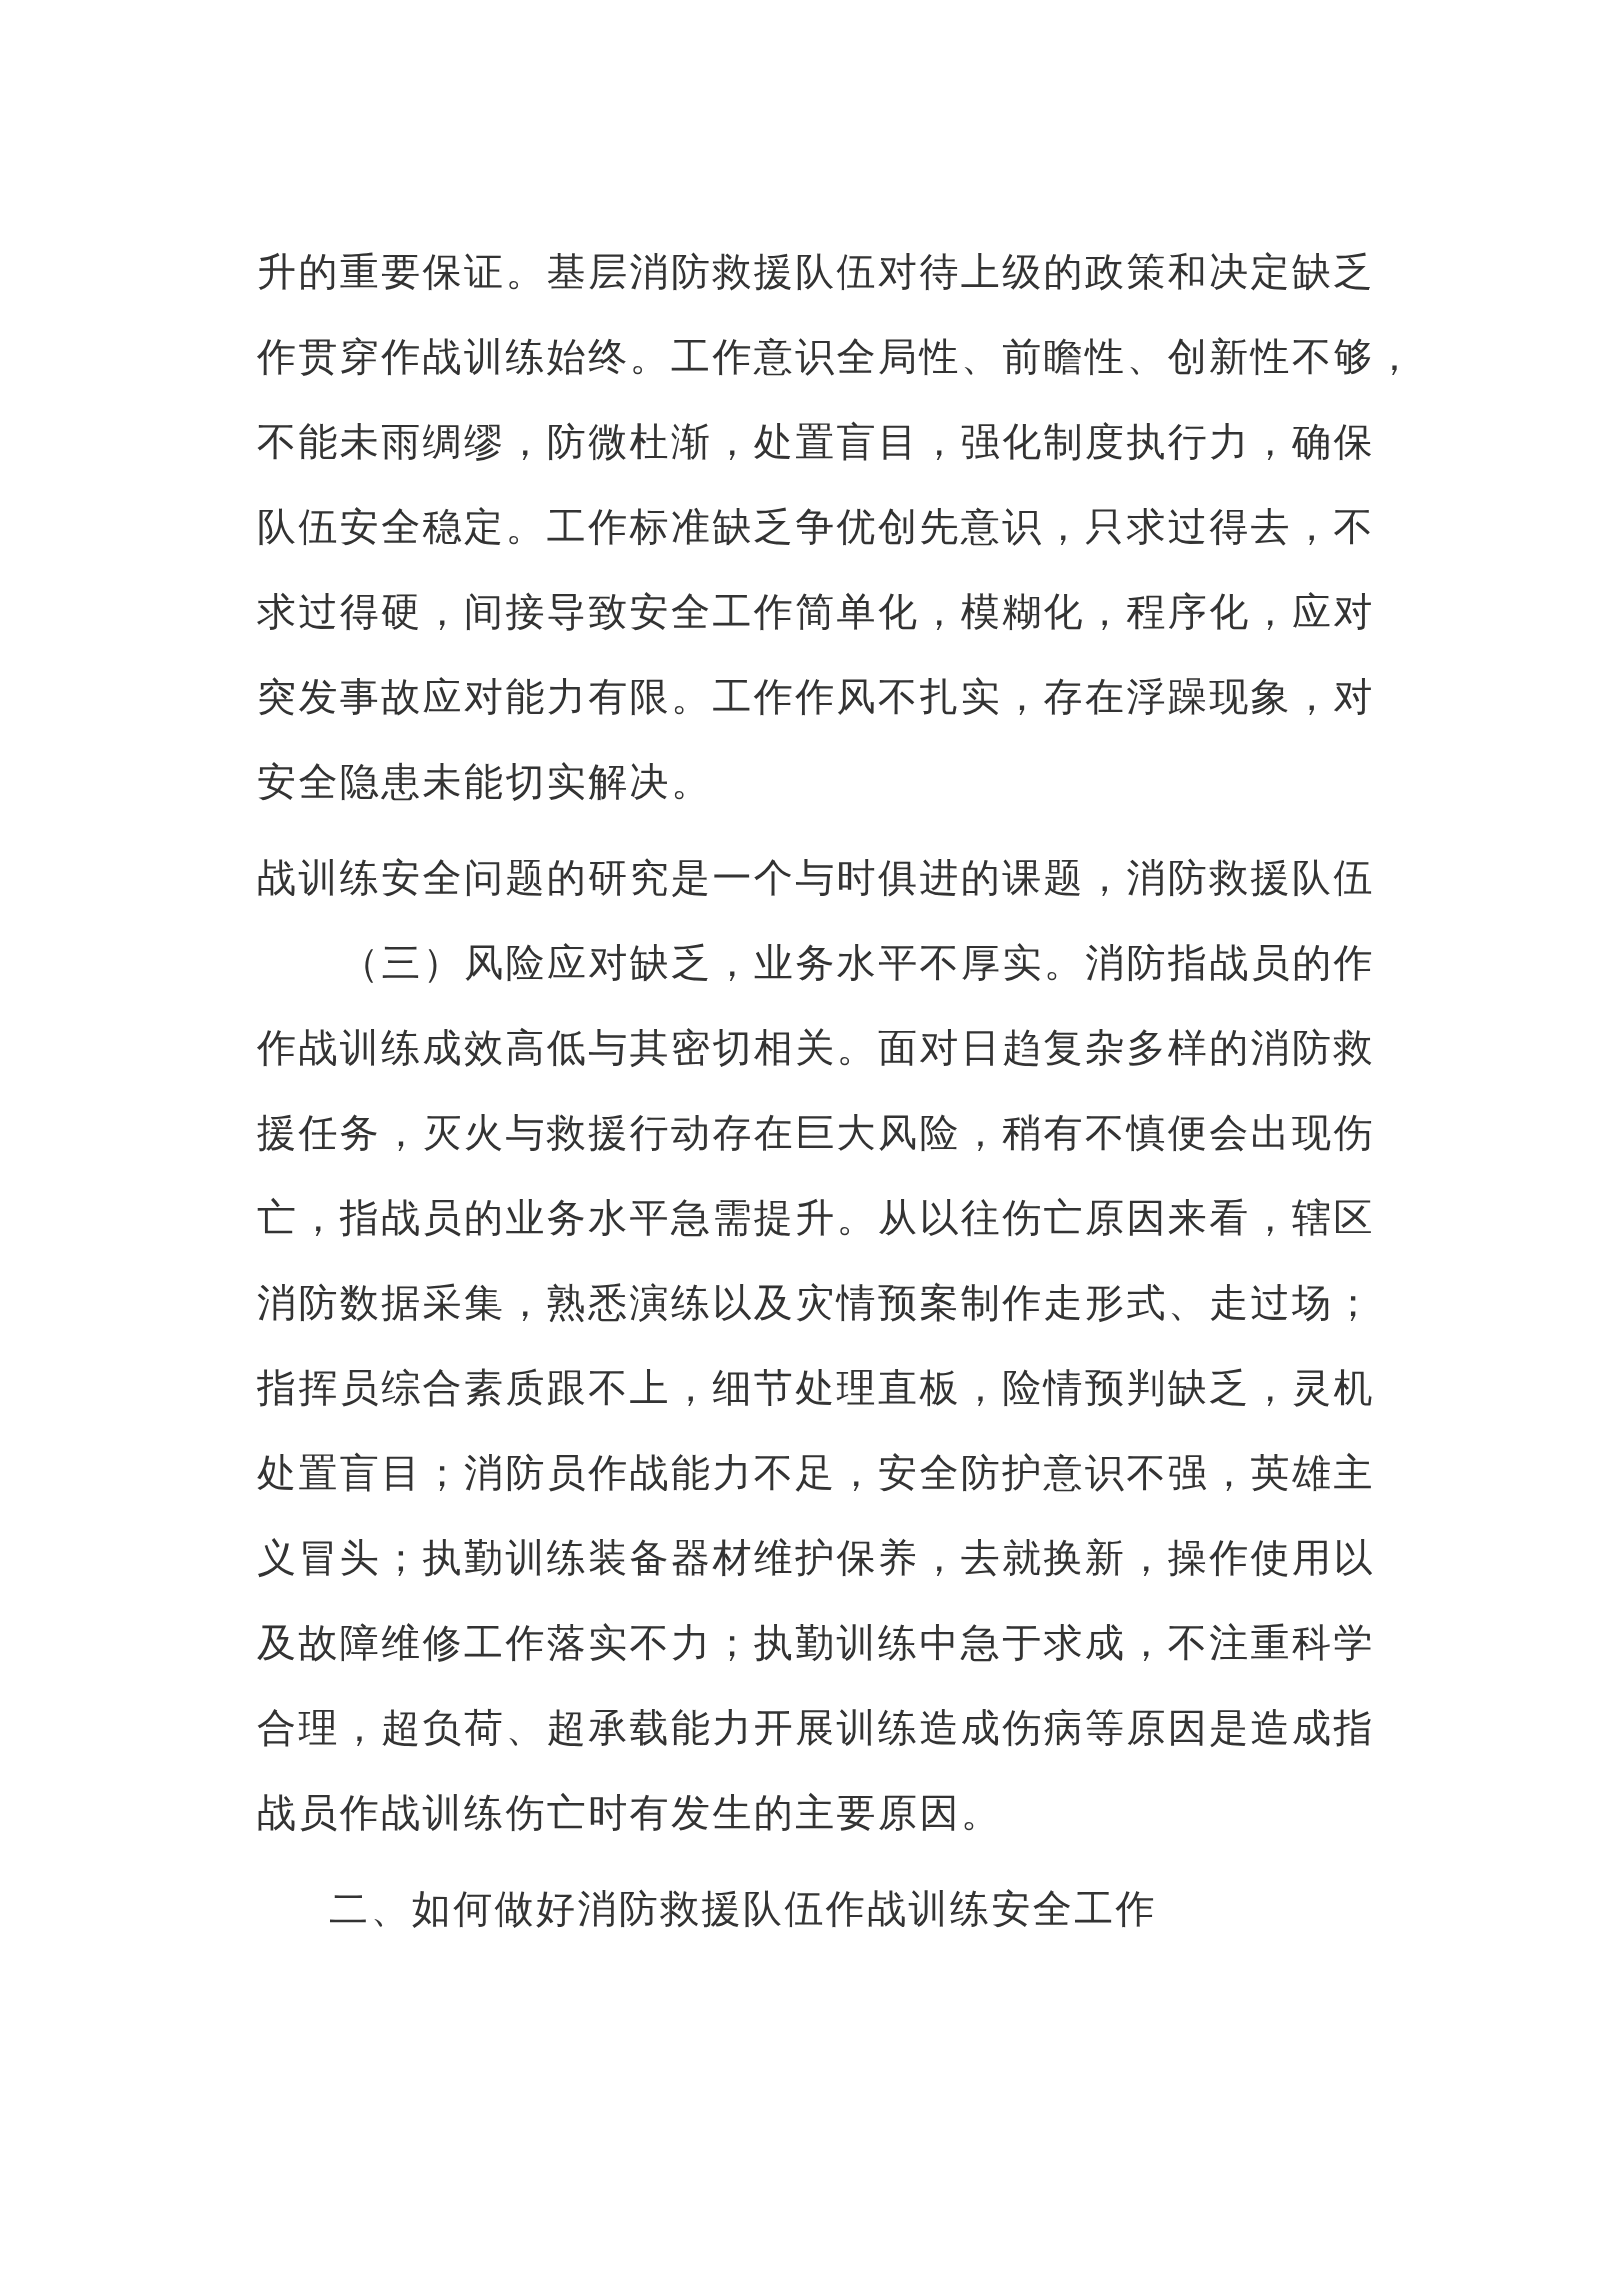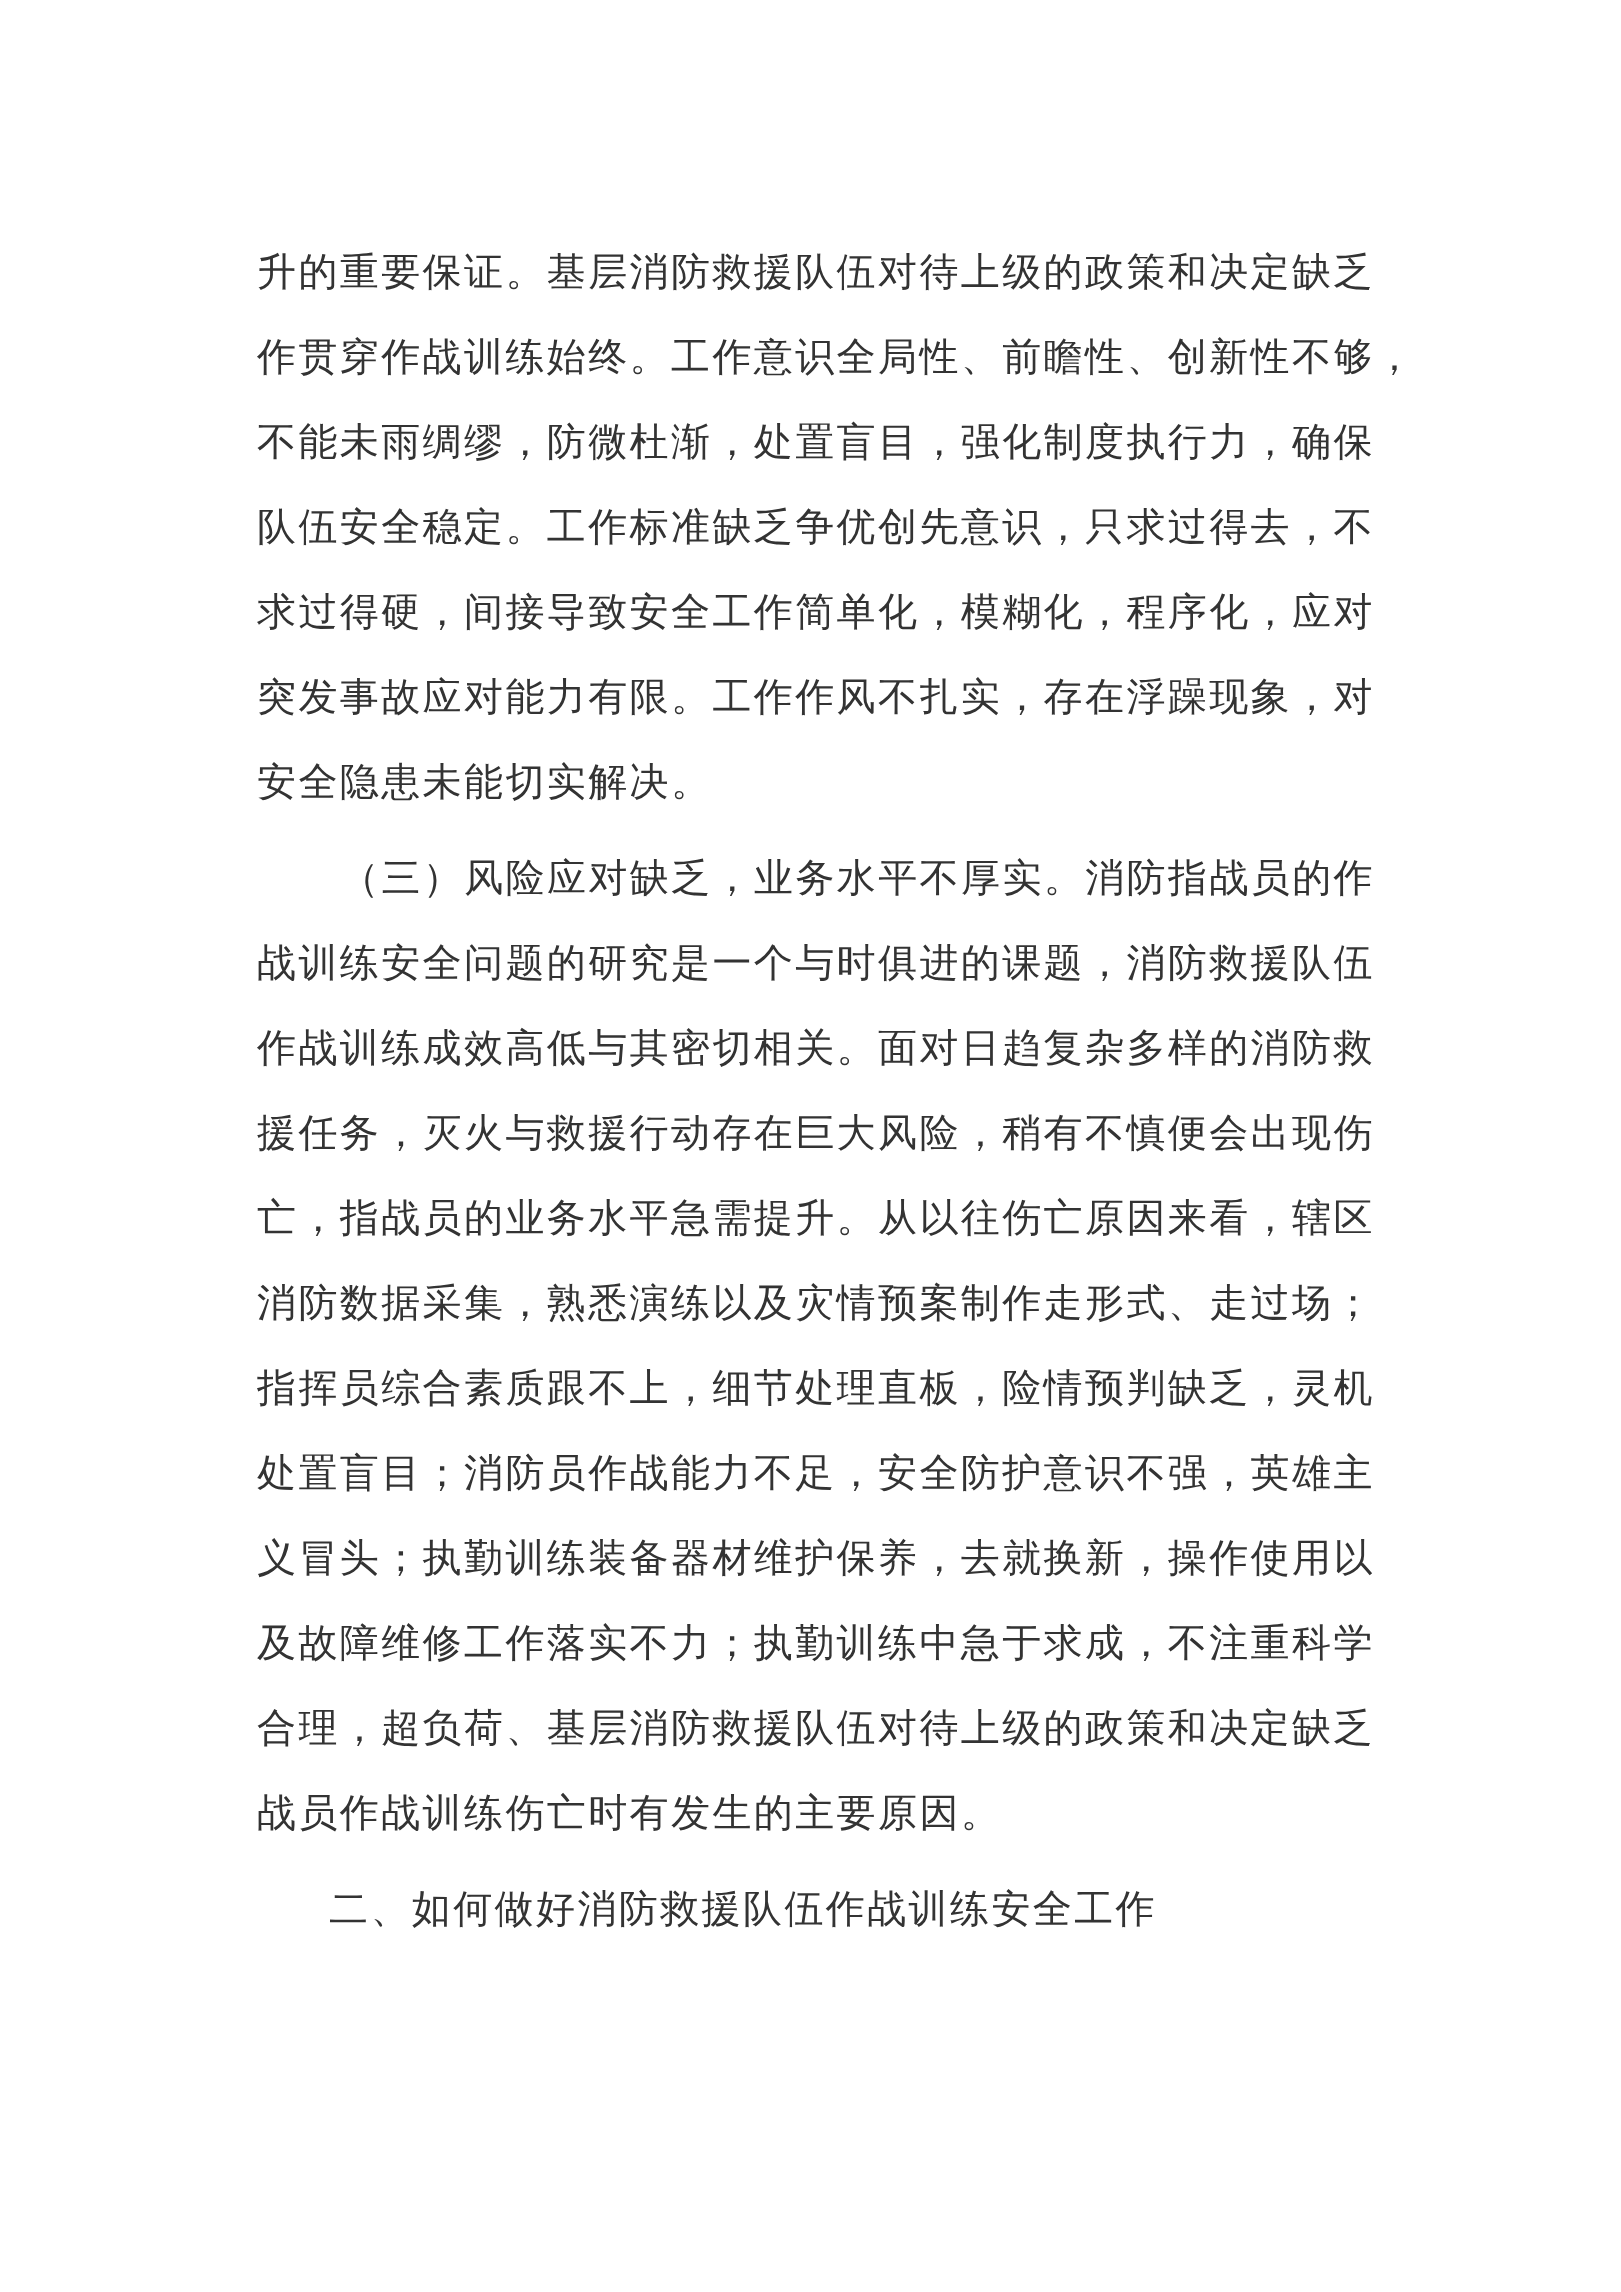--- a/index.html
+++ b/index.html
@@ -48,31 +48,31 @@
     <span class="line">升的重要保证。基层消防救援队伍对待上级的政策和决定缺乏</span>
     <span class="line">作贯穿作战训练始终。工作意识全局性、前瞻性、创新性不够，</span>
     <span class="line">不能未雨绸缪，防微杜渐，处置盲目，强化制度执行力，确保</span>
     <span class="line">队伍安全稳定。工作标准缺乏争优创先意识，只求过得去，不</span>
     <span class="line">求过得硬，间接导致安全工作简单化，模糊化，程序化，应对</span>
     <span class="line">突发事故应对能力有限。工作作风不扎实，存在浮躁现象，对</span>
     <span class="line">安全隐患未能切实解决。</span>
   </div>
 
   <div class="paragraph">
+    <span class="line">战训练安全问题的研究是一个与时俱进的课题，消防救援队伍</span>
     <span class="line indent">（三）风险应对缺乏，业务水平不厚实。消防指战员的作</span>
-    <span class="line">战训练安全问题的研究是一个与时俱进的课题，消防救援队伍</span>
     <span class="line">作战训练成效高低与其密切相关。面对日趋复杂多样的消防救</span>
     <span class="line">援任务，灭火与救援行动存在巨大风险，稍有不慎便会出现伤</span>
     <span class="line">亡，指战员的业务水平急需提升。从以往伤亡原因来看，辖区</span>
     <span class="line">消防数据采集，熟悉演练以及灾情预案制作走形式、走过场；</span>
     <span class="line">指挥员综合素质跟不上，细节处理直板，险情预判缺乏，灵机</span>
     <span class="line">处置盲目；消防员作战能力不足，安全防护意识不强，英雄主</span>
     <span class="line">义冒头；执勤训练装备器材维护保养，去就换新，操作使用以</span>
     <span class="line">及故障维修工作落实不力；执勤训练中急于求成，不注重科学</span>
-    <span class="line">合理，超负荷、基层消防救援队伍对待上级的政策和决定缺乏</span>
+    <span class="line">合理，超负荷、超承载能力开展训练造成伤病等原因是造成指</span>
     <span class="line">战员作战训练伤亡时有发生的主要原因。</span>
   </div>
 
   <div class="heading">
     <span class="line indent">二、如何做好消防救援队伍作战训练安全工作</span>
   </div>
 
 </div>
 
 

